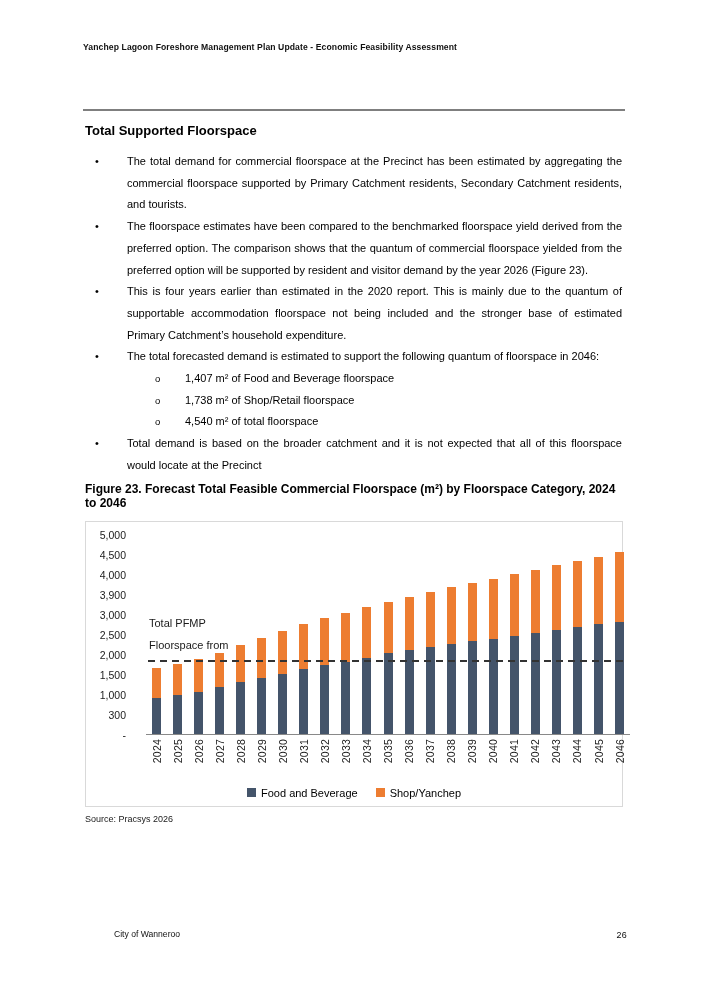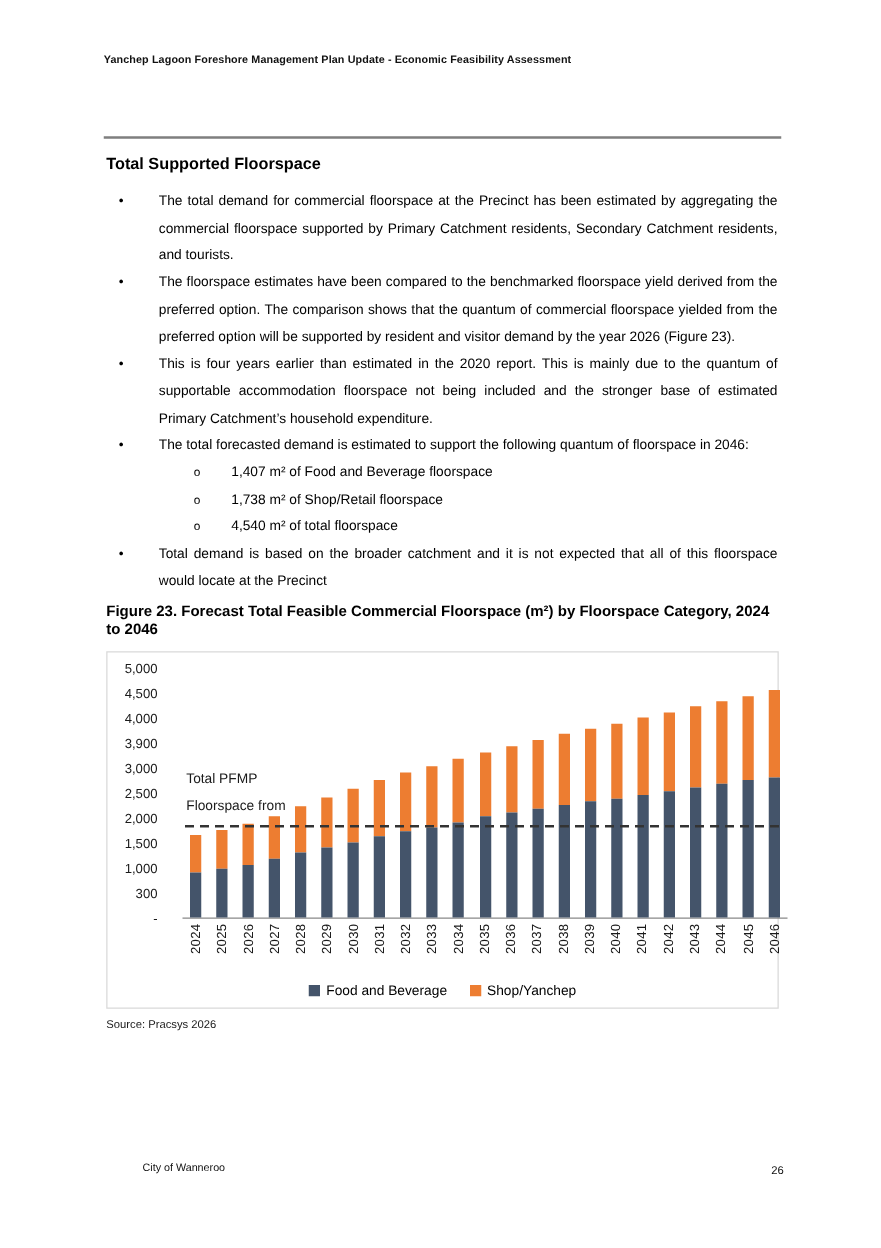--- a/index.html
+++ b/index.html
@@ -40,21 +40,21 @@
   .xslot { flex:1 1 0; display:flex; justify-content:center; }
   .xlabel { writing-mode:vertical-rl; transform:rotate(180deg); font-size:10.5px; color:#1a1a1a; letter-spacing:0.2px; }
   .legend { position:absolute; left:0; right:0; bottom:7px; display:flex; justify-content:center; gap:18px; }
   .legend-item { display:flex; align-items:center; gap:5px; font-size:11px; }
   .swatch { width:9px; height:9px; display:inline-block; }
 
   .source-line { margin-top:7px; font-size:9px; color:#1a1a1a; }
 
   
   .footer-left { position:absolute; left:76px; top:929px; font-size:8.6px; font-weight:400; color:#111;margin-left:38px; }
-  .footer-page { position:absolute; right:78px; top:931px; font-size:9px; color:#111; }
+  .footer-page { position:absolute; right:78px; top:931px; font-size:9px; color:#111;font-family:Liberation Mono, monospace; }
 </style>
 </head>
 <body>
 
 <div class="page">
 
   <div class="header-title">Yanchep Lagoon Foreshore Management Plan Update - Economic Feasibility Assessment</div>
   <div class="header-rule"></div>
 
   <div class="main">

